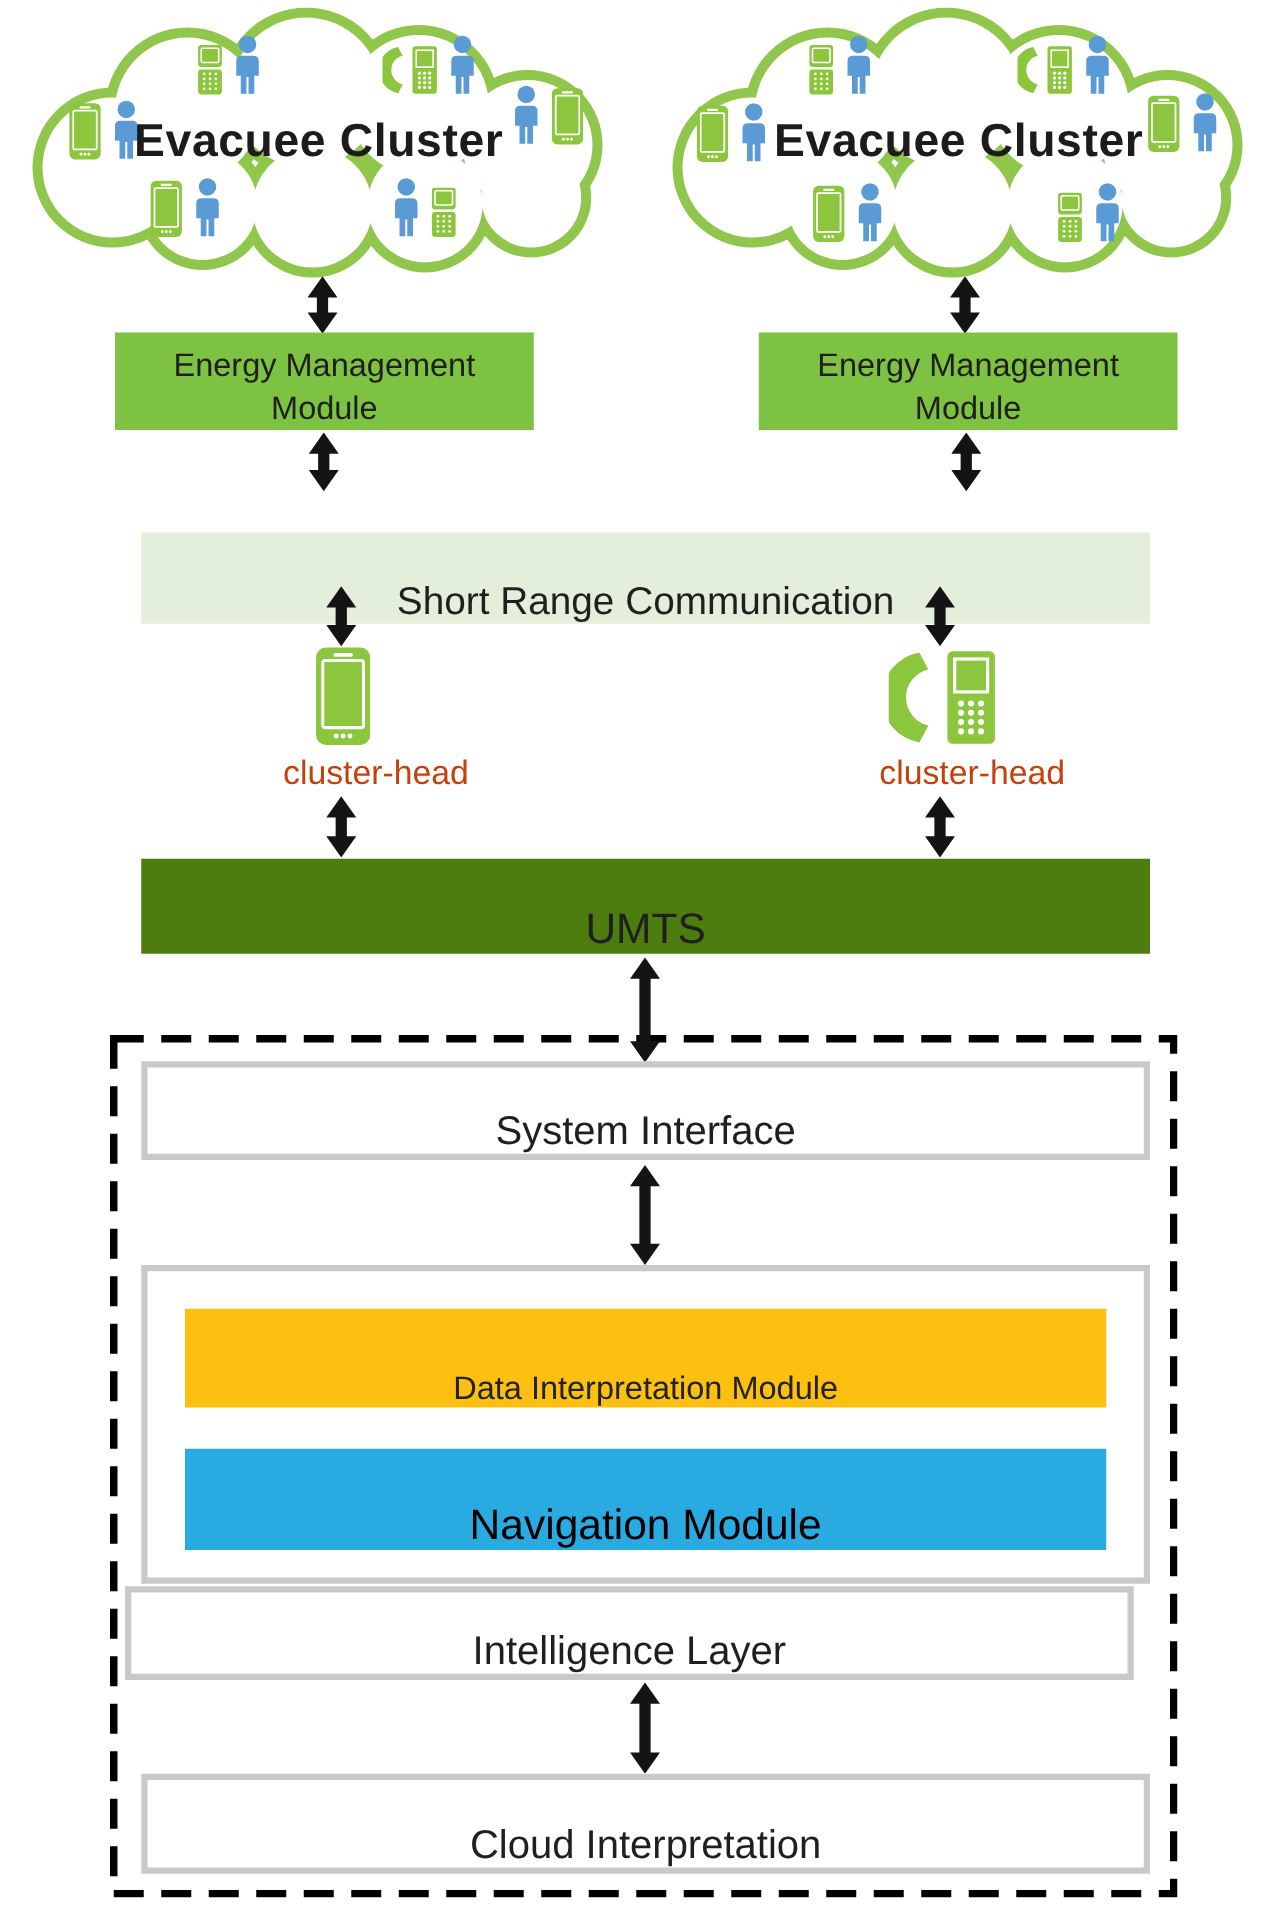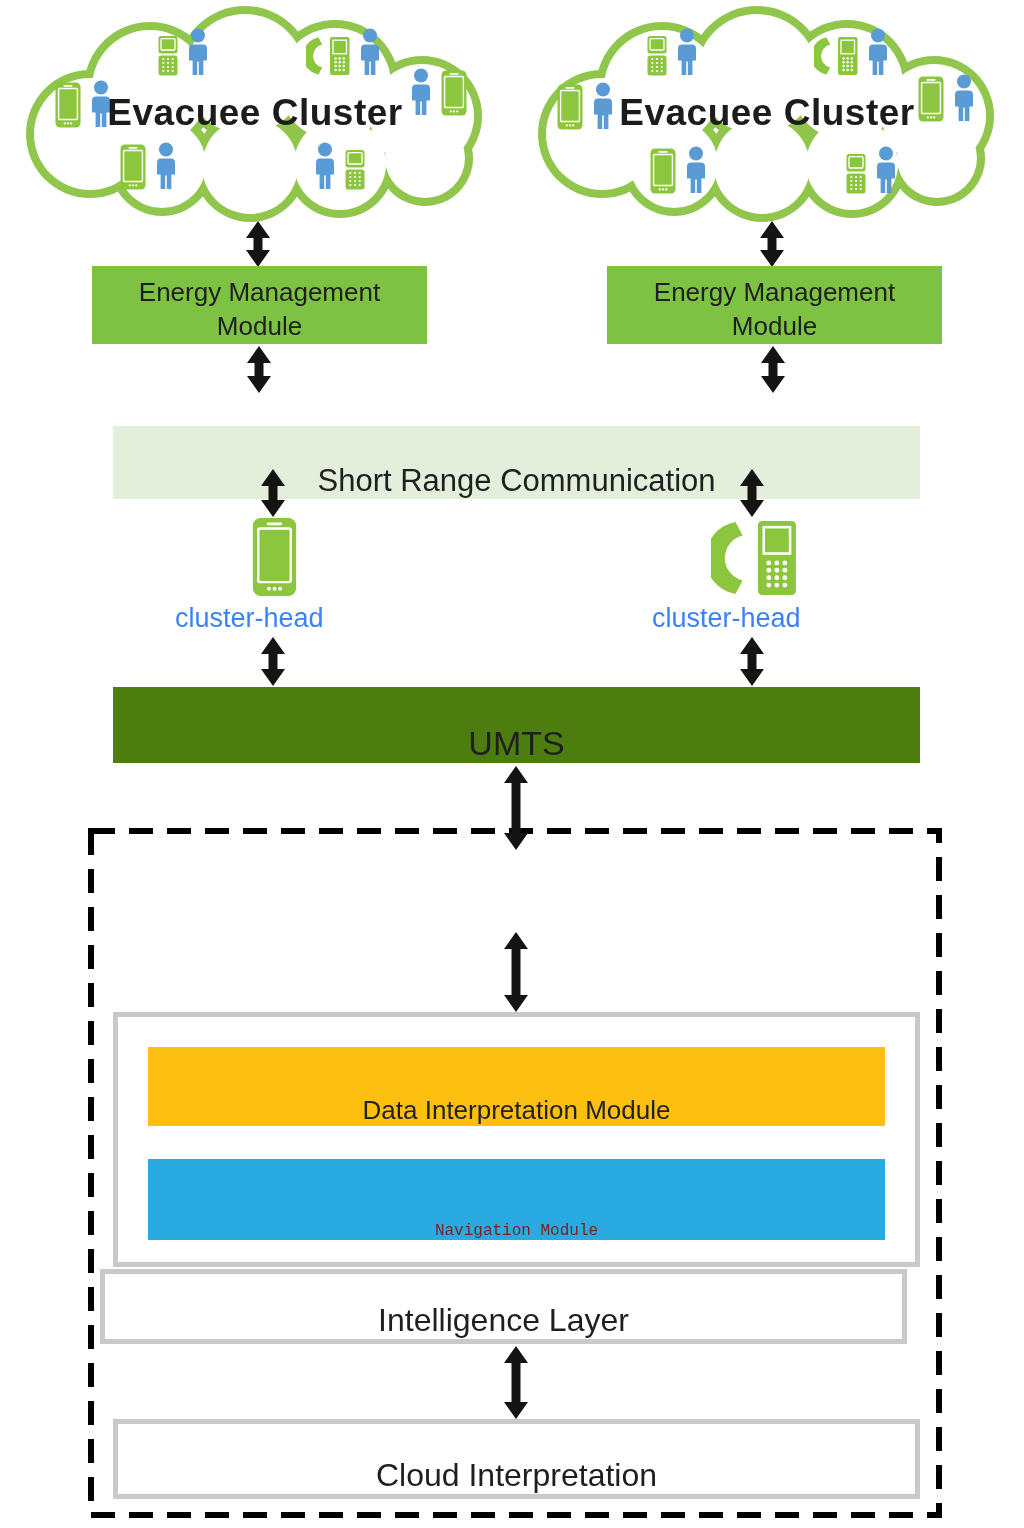--- a/index.html
+++ b/index.html
@@ -12,23 +12,23 @@
   .cloud{position:absolute;width:490px;height:218px;font-weight:bold;}
   .cloud-title{position:absolute;left:0;top:86px;width:100%;text-align:center;
     font-size:37px;letter-spacing:0.5px;color:#1c1c1c;}
   .ig{position:absolute;display:flex;align-items:flex-end;gap:7px;}
   .bar{box-sizing:border-box;}
   .bar-emm{background:#7DC242;font-size:26px;line-height:1.3;}
   .bar-src{background:#E3EFDB;font-size:31px;margin-top:32px;}
   .bar-umts{background:#4d7c0f;font-size:34px;}
   .box-gray{background:#ffffff;border:5px solid #C9C9C9;font-size:32px;}
   .bar-orange{background:#FDC010;font-size:26px;color:#222;}
-  .bar-blue{background:#29ABE2;font-size:16px;color:#7f1d1d;font-family:Liberation Mono, monospace;}
+  .bar-blue{background:#29ABE2;font-size:34px;color:#000000;}
   .module-container{background:#ffffff;border:5px solid #C9C9C9;}
-  .ch-label{font-size:27px;text-align:left;color:#3b82f6;}
+  .ch-label{font-size:27px;text-align:right;color:#c2410c;}
   .varrow polygon{fill:#141414;}
 </style>
 </head>
 <body>
 
 <svg width="0" height="0" style="position:absolute" aria-hidden="true">
   <defs>
     <g id="icon-person">
       <circle cx="13" cy="7.5" r="7" fill="#5B9BD5"></circle>
       <path fill="#5B9BD5" d="M8 16.5 h10 a4 4 0 0 1 4 4 v12 h-3.6 v14.5 h-4.6 v-13.5 h-1.6 v13.5 H7.6 V32.5 H4 v-12 a4 4 0 0 1 4-4 z"></path>
@@ -272,20 +272,23 @@
   </div>
 
   <svg class="abs" style="left:88px;top:828px" width="854" height="690">
     <rect x="3" y="3" width="848" height="684" fill="none" stroke="#000000" stroke-width="6" stroke-dasharray="24 14"></rect>
   </svg>
 
   <svg class="abs varrow" style="left:504px;top:766px" width="24" height="84">
       <polygon points="12,0 24,17 16.5,17 16.5,67 24,67 12,84 0,67 7.5,67 7.5,17 0,17"></polygon>
     </svg>
 
+  <div class="abs box-gray center" style="left:113px;top:849px;width:807px;height:79px">
+    <span>System Interface</span>
+  </div>
 
   <svg class="abs varrow" style="left:504px;top:932px" width="24" height="80">
       <polygon points="12,0 24,17 16.5,17 16.5,63 24,63 12,80 0,63 7.5,63 7.5,17 0,17"></polygon>
     </svg>
 
   <div class="abs module-container" style="left:113px;top:1012px;width:807px;height:255px"></div>
 
   <div class="abs bar bar-orange center" style="left:148px;top:1047px;width:737px;height:79px">
     <span>Data Interpretation Module</span>
   </div>

